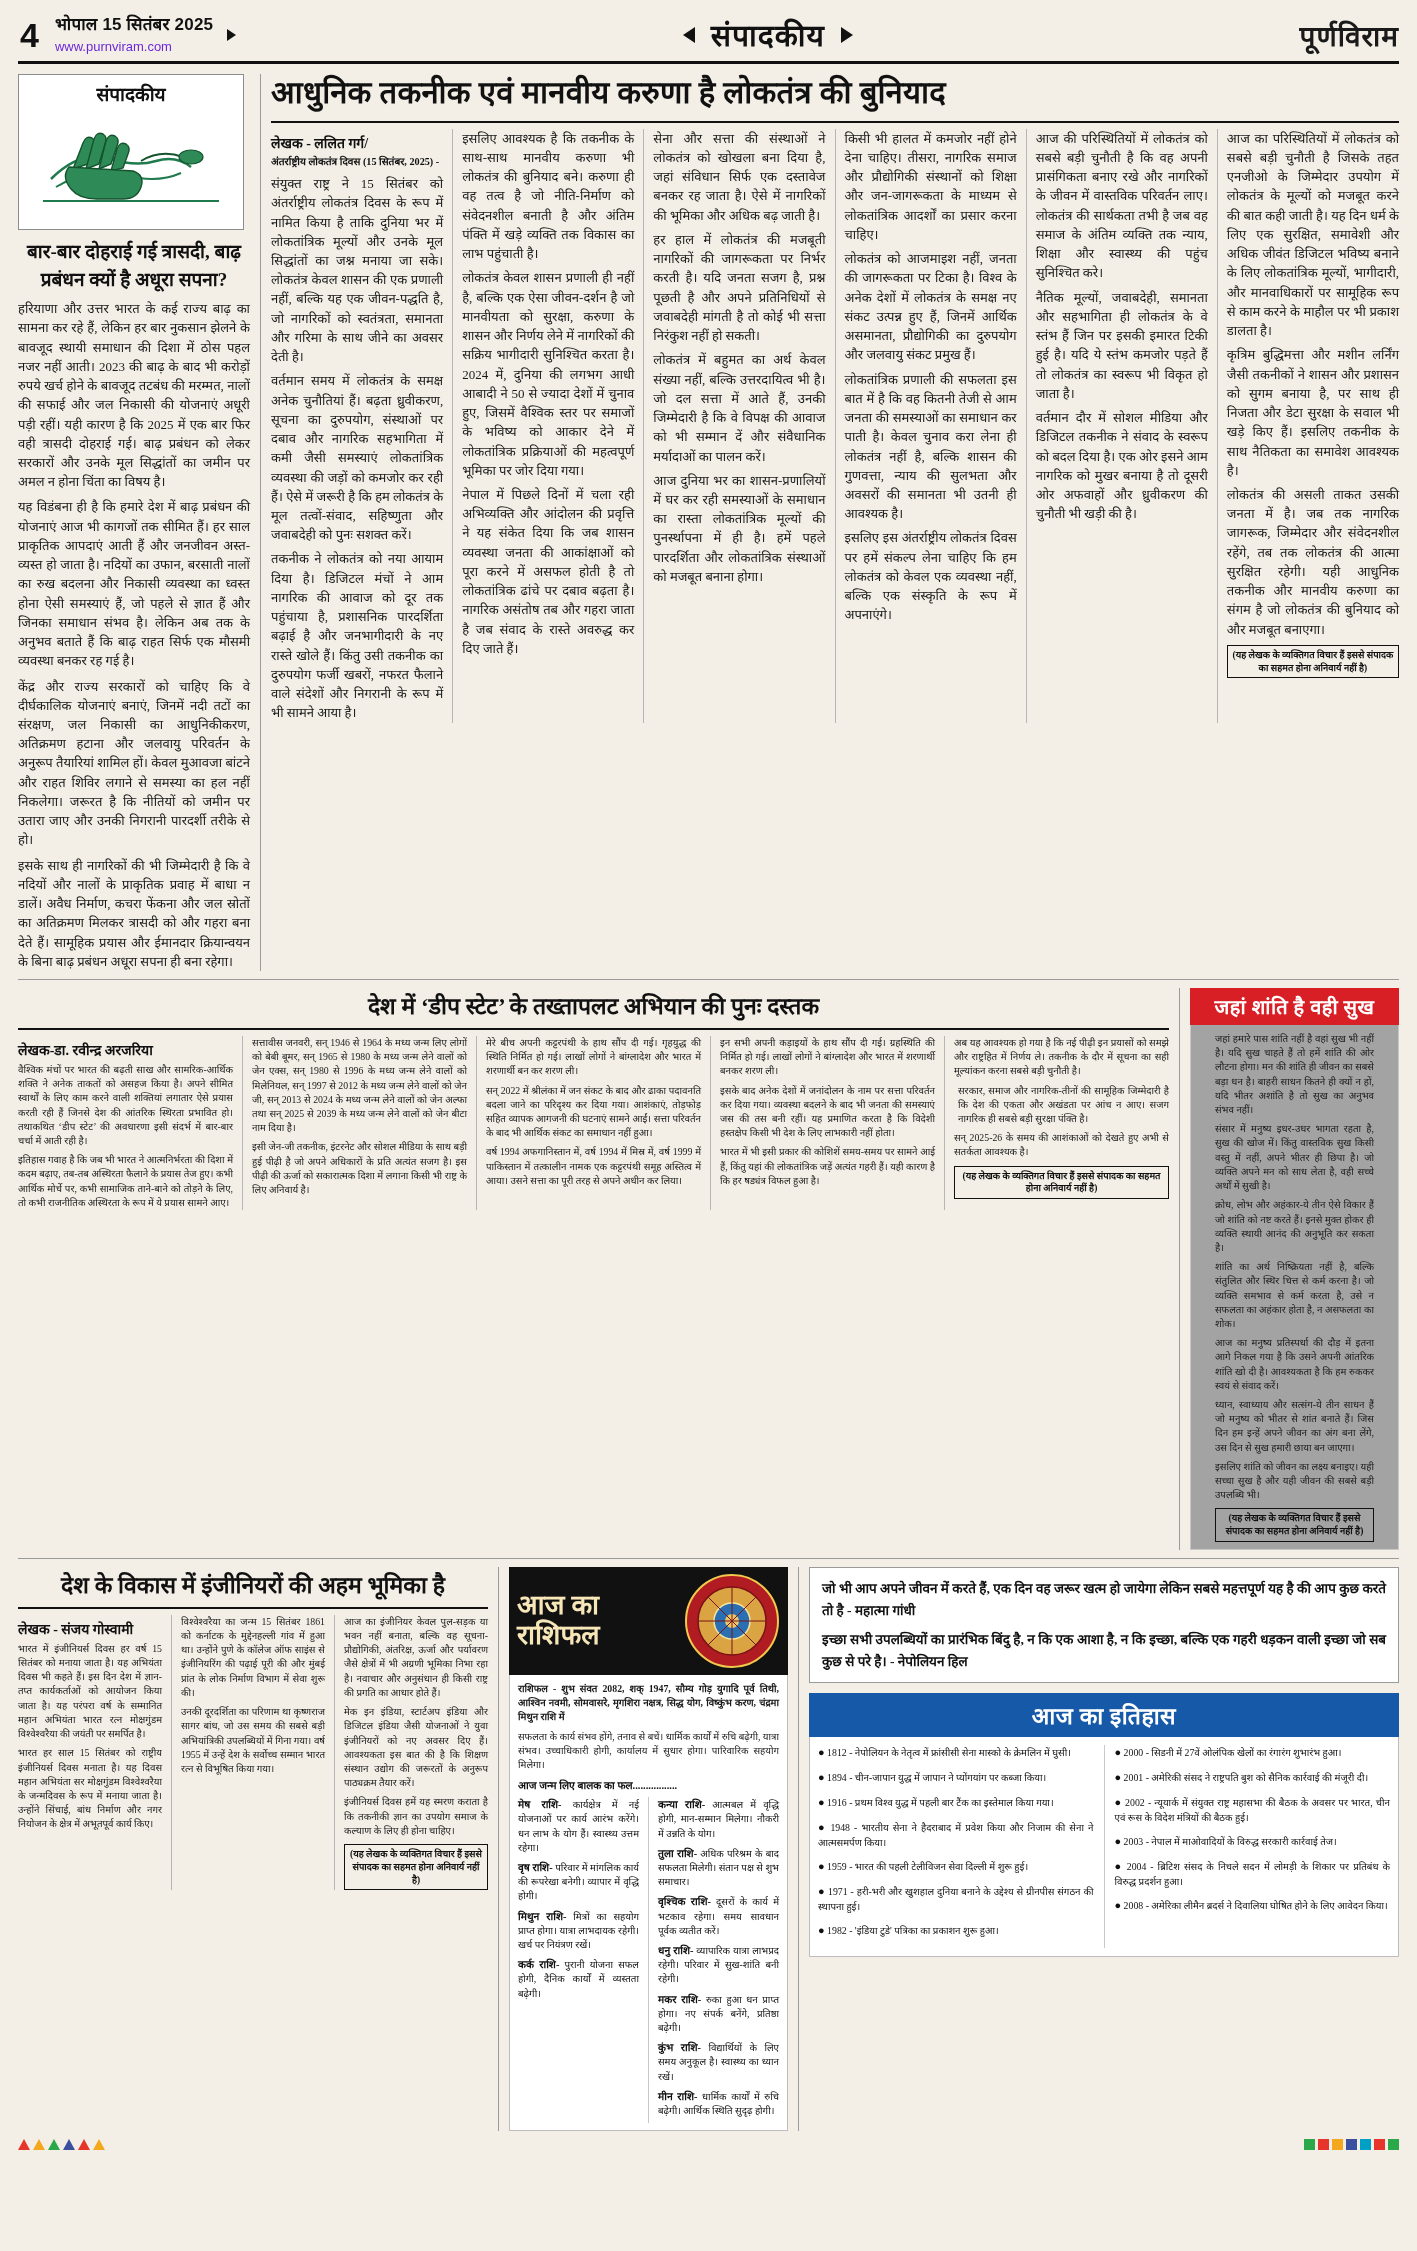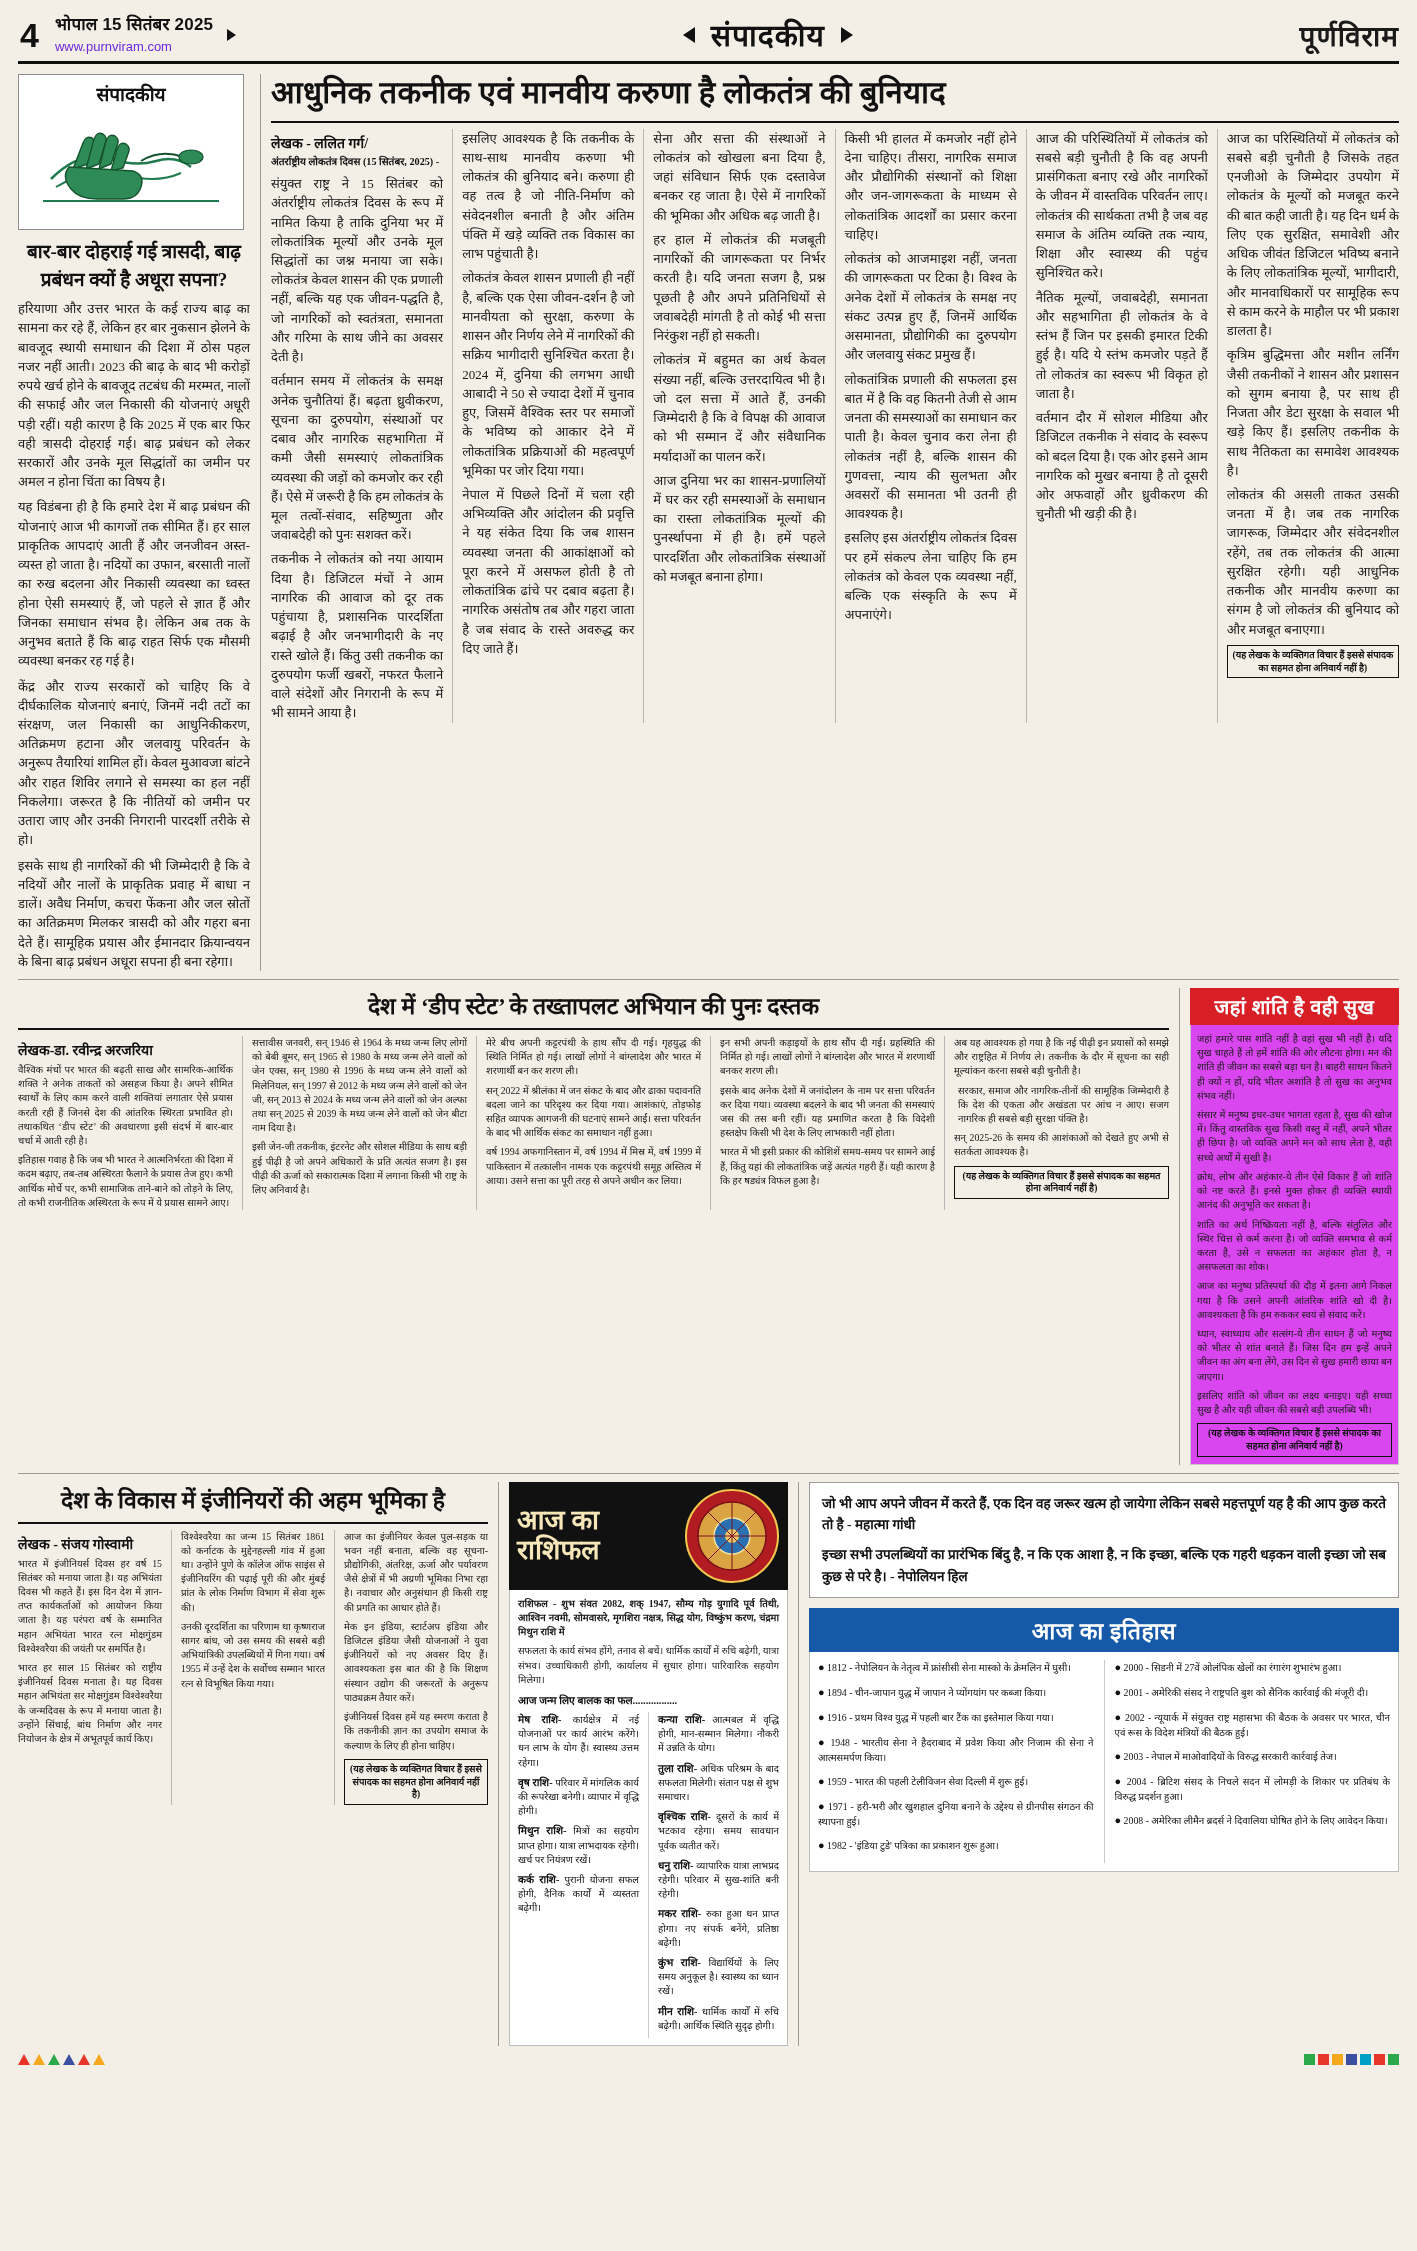--- a/index.html
+++ b/index.html
@@ -99,21 +99,21 @@
   .sub-head {
     font-weight:bold; font-size:23px; line-height:1.3; text-align:center;
     padding:4px 0 6px 0;
   }
 
   
   .redbox-head {
     background:#d81f26; color:#fff; text-align:center; font-weight:bold;
     font-size:20px; padding:5px 0; letter-spacing:.5px;
   }
-  .redbox { border:1px solid #c8c8c8; border-top:none; padding:7px 6px; background:#d946ef; }
+  .redbox { border:1px solid #c8c8c8; border-top:none; padding:7px 24px; background:#a3a3a3; }
 
   .note-box {
     border:1px solid #111; font-size:9.5px; text-align:center; padding:3px 4px;
     line-height:1.35; margin-top:6px; font-weight:bold;
   }
 
   
   .rashi-banner {
     background:#111; color:#f5e9c8; padding:6px 8px; display:flex;
     align-items:center; justify-content:space-between; gap:8px;

